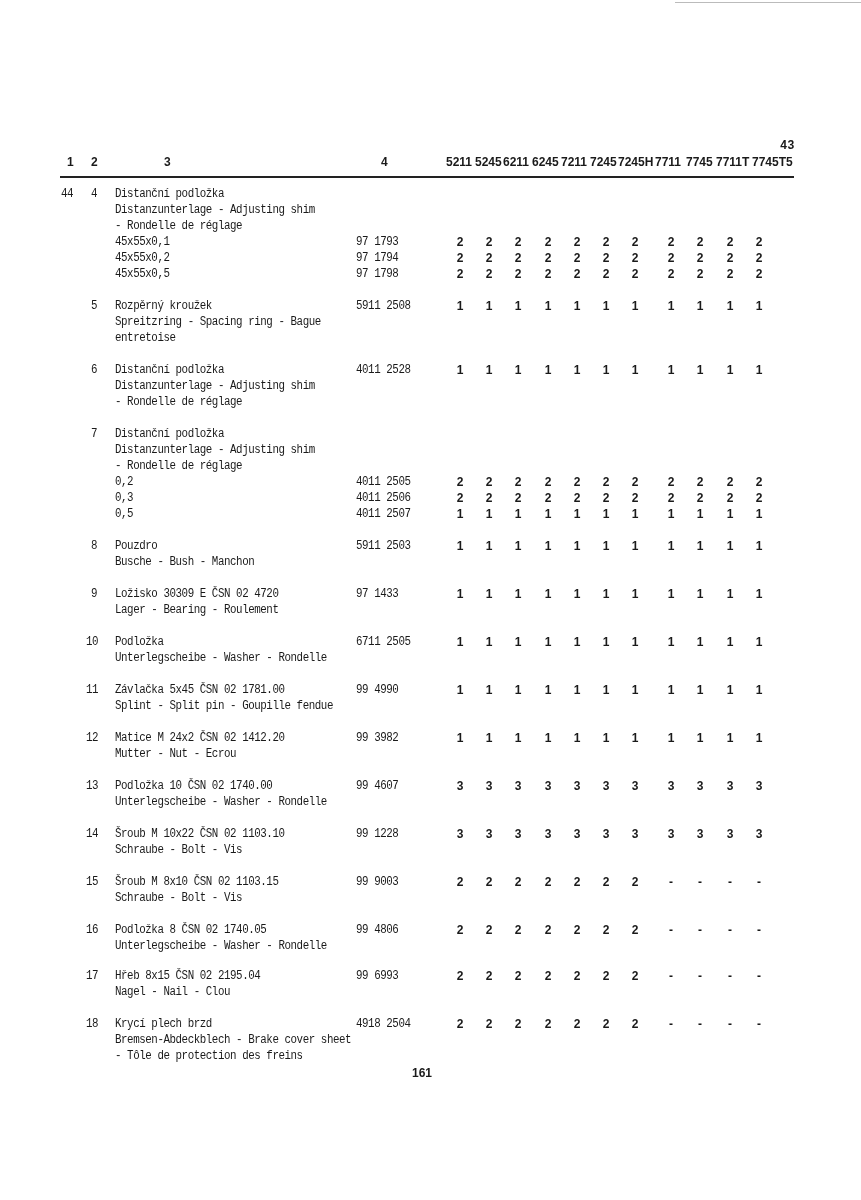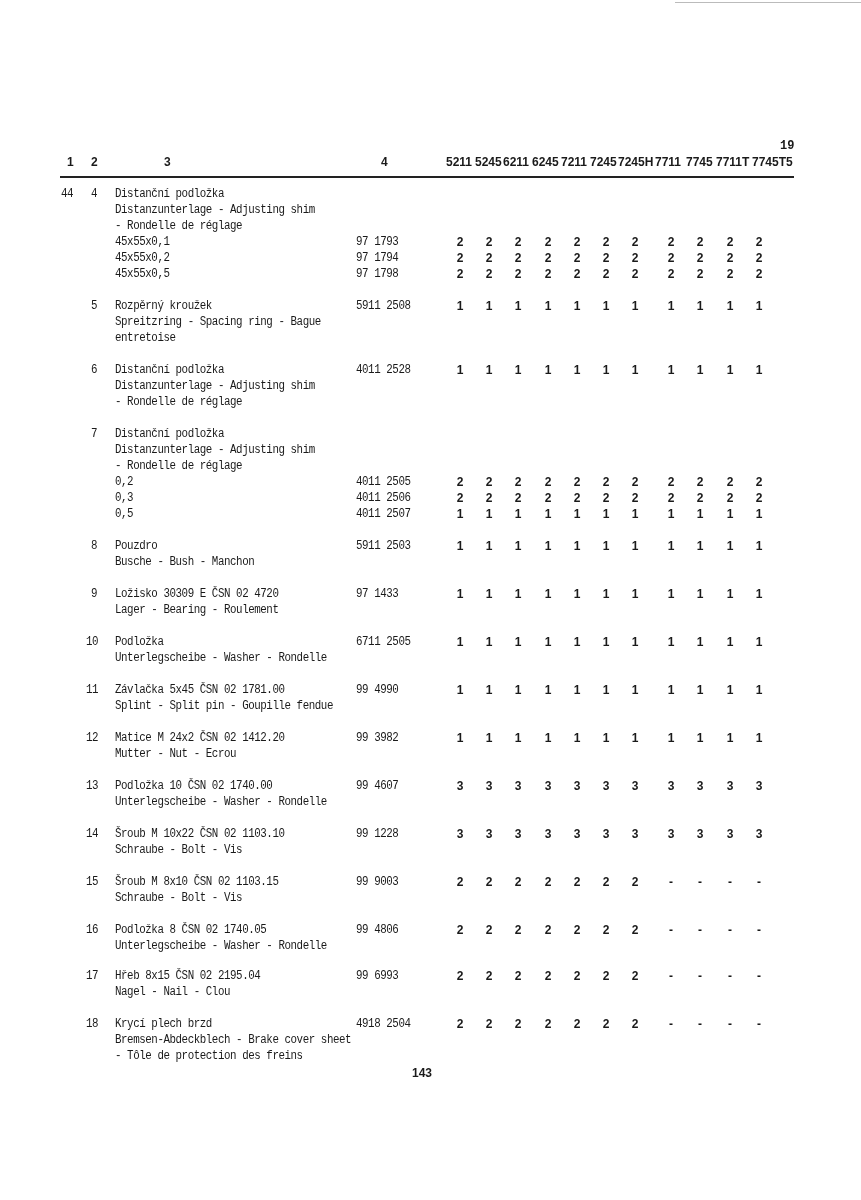--- a/index.html
+++ b/index.html
@@ -16,21 +16,21 @@
   .num { position:absolute; font-size:12px; font-weight:bold; width:20px; text-align:center;
          font-family:"Liberation Sans","DejaVu Sans",sans-serif; }
   .pg { position:absolute; left:412px; top:1066px; font-size:12px; font-weight:bold;
         font-family:"Liberation Sans",sans-serif; }
 </style>
 </head>
 <body>
 
 <div class="page" id="page">
   <div class="topline"></div>
-  <div class="corner">19</div>
+  <div class="corner">43</div>
 
   <div>
     <span class="hdr" style="left:67px">1</span>
     <span class="hdr" style="left:91px">2</span>
     <span class="hdr" style="left:164px">3</span>
     <span class="hdr" style="left:381px">4</span>
     <span id="model-headers"><span class="hdr" style="left: 446px;">5211</span><span class="hdr" style="left: 475px;">5245</span><span class="hdr" style="left: 503px;">6211</span><span class="hdr" style="left: 532px;">6245</span><span class="hdr" style="left: 561px;">7211</span><span class="hdr" style="left: 590px;">7245</span><span class="hdr" style="left: 618px;">7245H</span><span class="hdr" style="left: 655px;">7711</span><span class="hdr" style="left: 686px;">7745</span><span class="hdr" style="left: 716px;">7711T</span><span class="hdr" style="left: 752px;">7745T</span></span>
     <span class="hdr" style="left:786px">5</span>
   </div>
   <div class="rule"></div>
@@ -346,14 +346,14 @@
         <span class="num" style="left: 567px; top: 1017px;">2</span>
         <span class="num" style="left: 596px; top: 1017px;">2</span>
         <span class="num" style="left: 625px; top: 1017px;">2</span>
         <span class="num" style="left: 661px; top: 1017px;">-</span>
         <span class="num" style="left: 690px; top: 1017px;">-</span>
         <span class="num" style="left: 720px; top: 1017px;">-</span>
         <span class="num" style="left: 749px; top: 1017px;">-</span>
       </div>
     </div>
 
-  <div class="pg">143</div>
+  <div class="pg">161</div>
 </div>
 
 </body></html>

